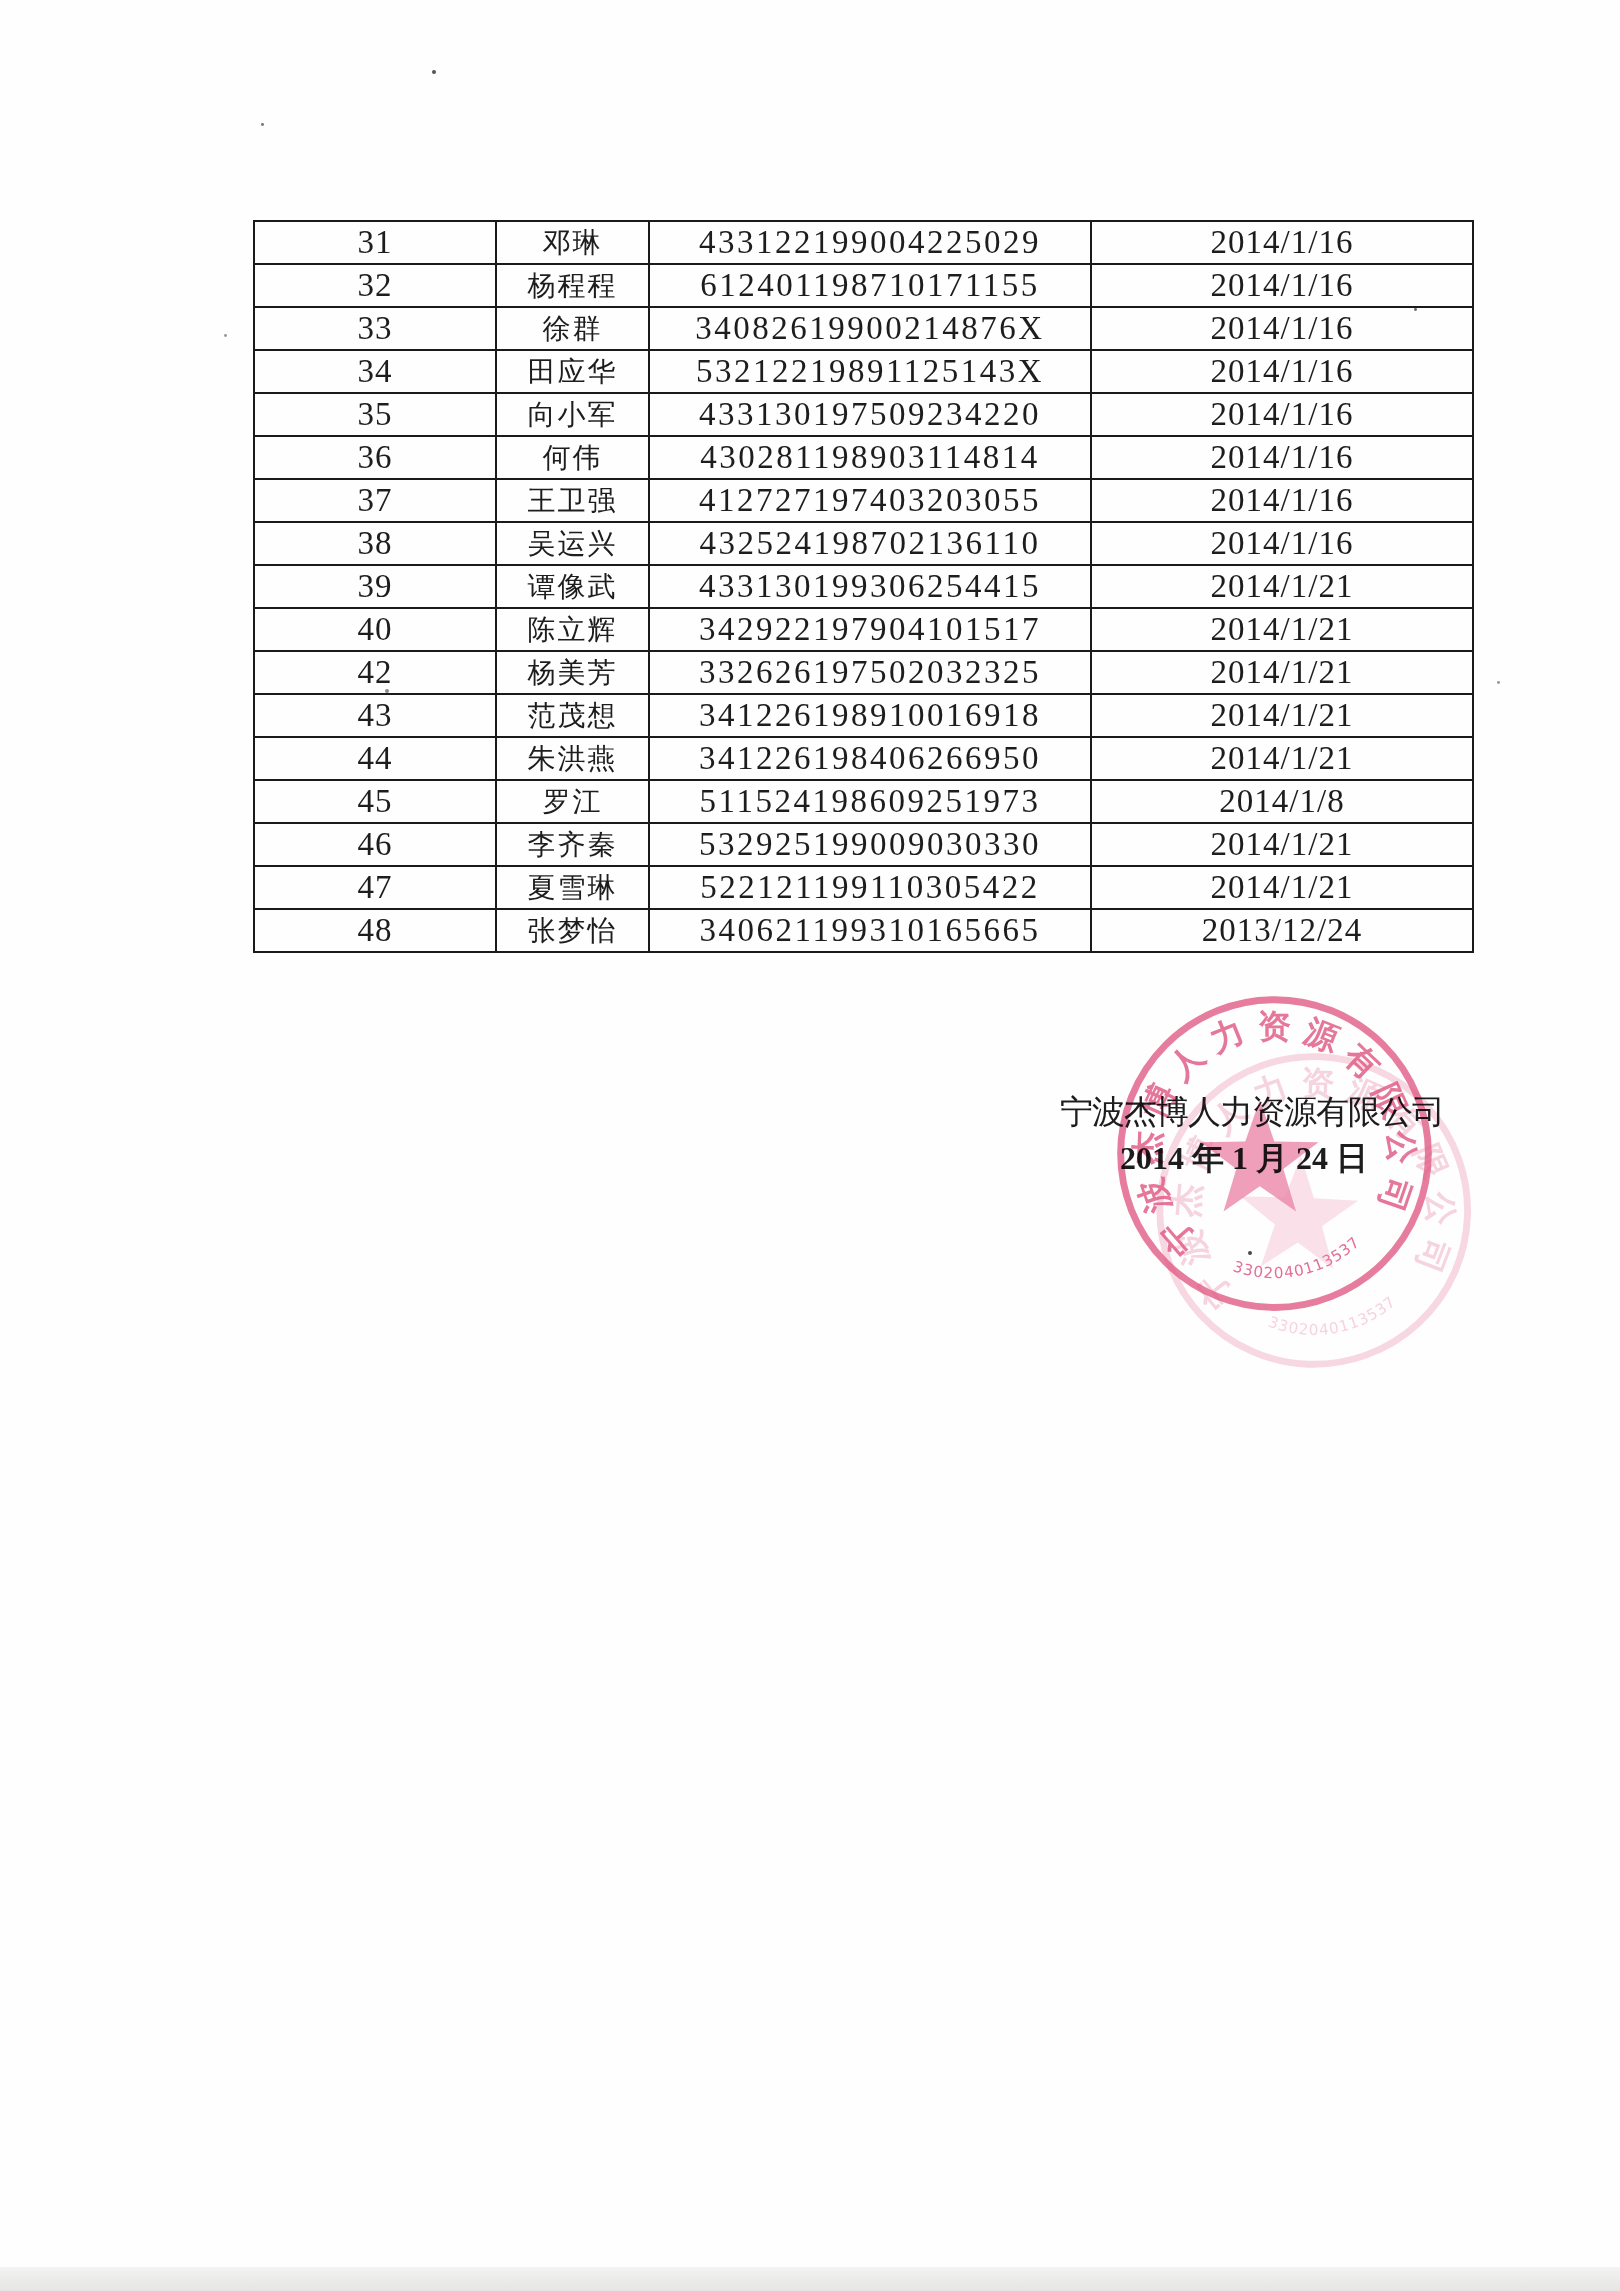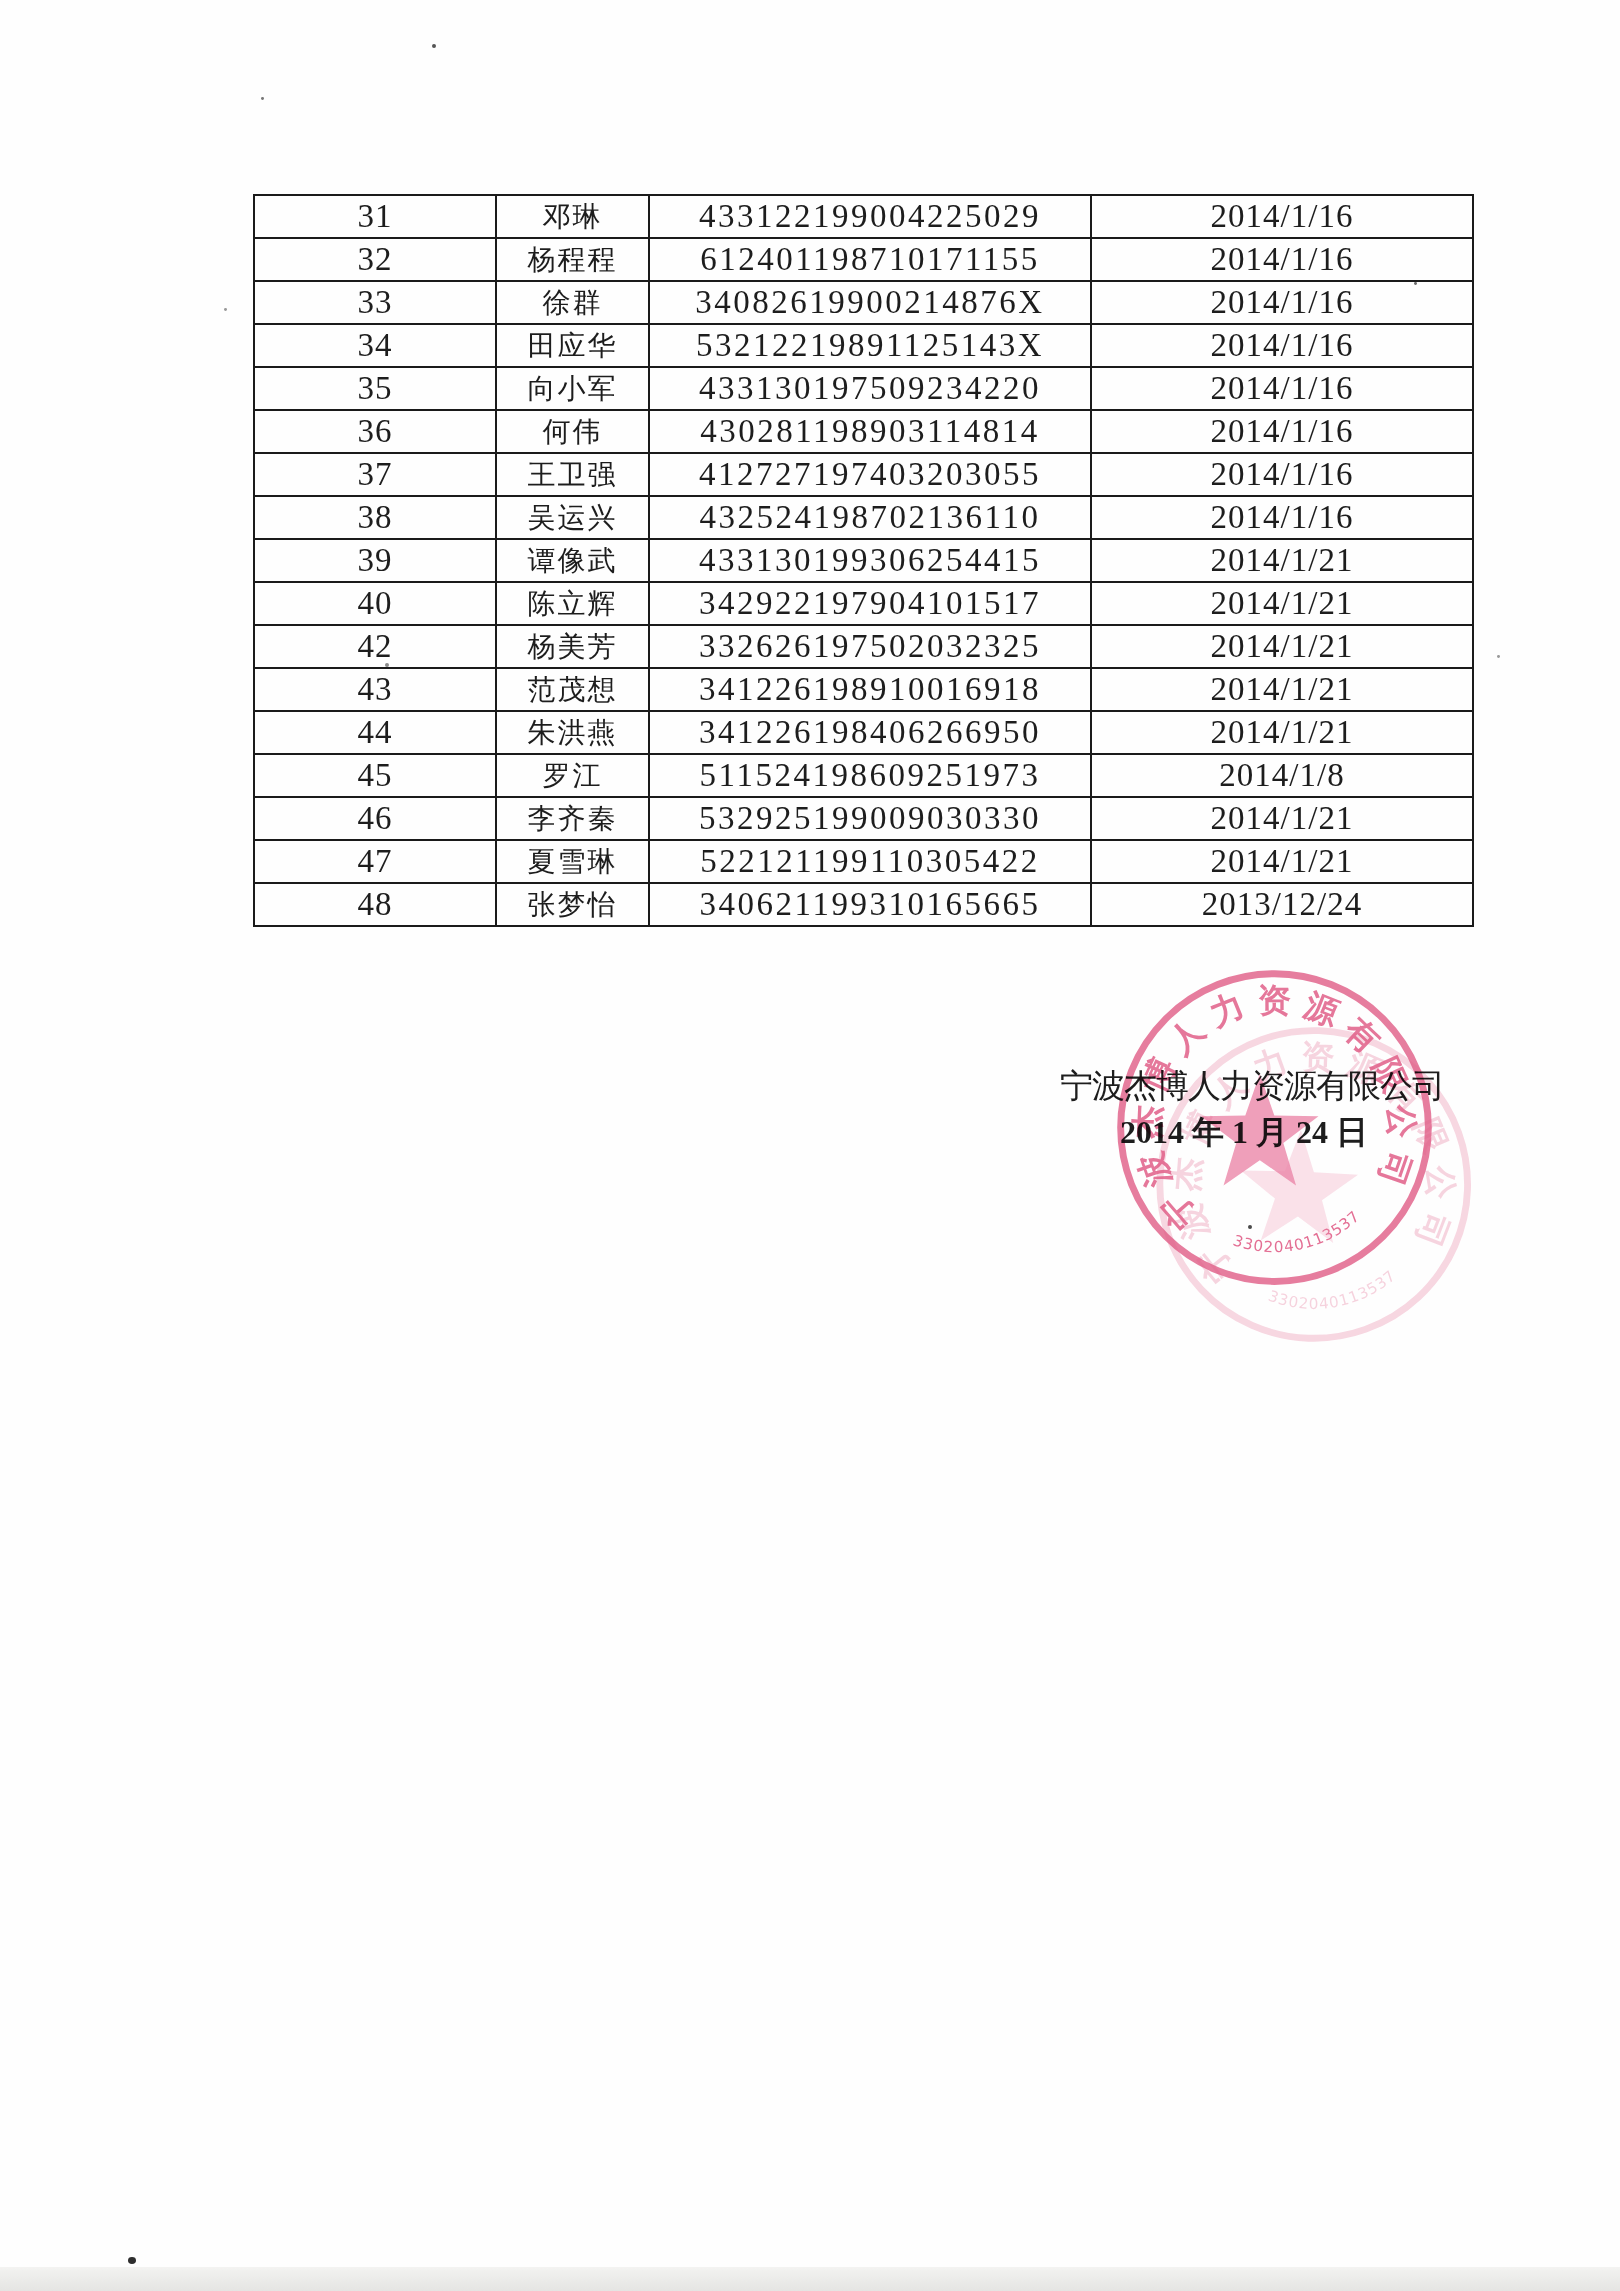--- a/index.html
+++ b/index.html
@@ -4,21 +4,21 @@
 <style>
   html,body{margin:0;padding:0;}
   body{
     width:1620px;height:2292px;
     background:#fefefe;
     position:relative;
     overflow:hidden;
     font-family:"Liberation Serif","DejaVu Serif",serif;
     color:#1d1d1d;
   }
-  .page{position:absolute;inset:0;}
+  .page{position:absolute;inset:0;margin-top:26px;}
 
   
   .roster{
     position:absolute;left:253px;top:194px;width:1219px;
     border-collapse:collapse;table-layout:fixed;
   }
   .roster td{
     border:2px solid #1a1a1a;
     border-top-width:2.9px;border-bottom-width:2.9px;
     height:41px;

